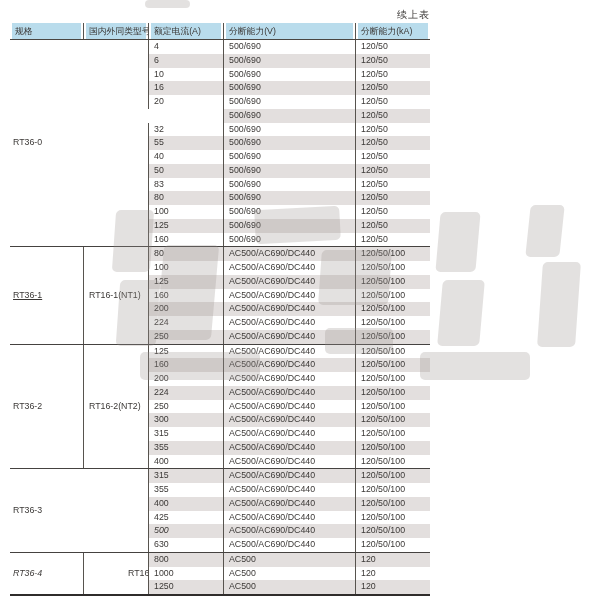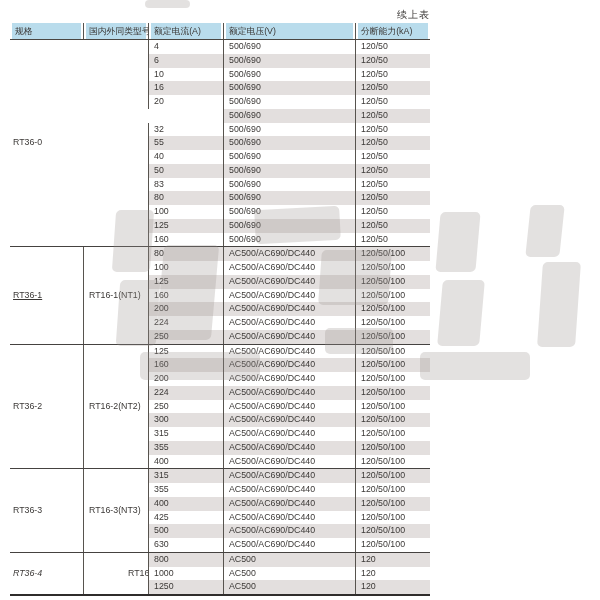--- a/index.html
+++ b/index.html
@@ -46,21 +46,21 @@
 </head>
 <body>
 
 <div class="continued">续上表</div>
 
 <div class="spec-table">
   <div class="header-row" id="header-row">
       <div class="hcell"><span>规格</span></div>
       <div class="hcell"><span>国内外同类型号</span></div>
       <div class="hcell"><span>额定电流(A)</span></div>
-      <div class="hcell"><span>额定电压(V)</span></div>
+      <div class="hcell"><span>分断能力(V)</span></div>
       <div class="hcell"><span>分断能力(kA)</span></div>
     </div>
   <div id="table-body">
       <div class="section">
         <div class="cell spec-cell" style="grid-area: 1 / 1 / span 15; text-align: center;">RT36-0</div>
         <div class="cell bl" style="grid-area: 1 / 3;">4</div>
         <div class="cell bl" style="grid-area: 1 / 4;">500/690</div>
         <div class="cell bl" style="grid-area: 1 / 5;">120/50</div>
         <div class="cell bl striped" style="grid-area: 2 / 3;">6</div>
         <div class="cell bl striped" style="grid-area: 2 / 4;">500/690</div>
@@ -156,34 +156,33 @@
         <div class="cell bl" style="grid-area: 7 / 5;">120/50/100</div>
         <div class="cell bl striped" style="grid-area: 8 / 3;">355</div>
         <div class="cell bl striped" style="grid-area: 8 / 4;">AC500/AC690/DC440</div>
         <div class="cell bl striped" style="grid-area: 8 / 5;">120/50/100</div>
         <div class="cell bl" style="grid-area: 9 / 3;">400</div>
         <div class="cell bl" style="grid-area: 9 / 4;">AC500/AC690/DC440</div>
         <div class="cell bl" style="grid-area: 9 / 5;">120/50/100</div>
       </div>
       <div class="section">
         <div class="cell spec-cell" style="grid-area: 1 / 1 / span 6;">RT36-3</div>
-        <div class="cell model-cell bl" style="grid-area: 1 / 2 / span 6;">RT16-3(NT3)</div>
         <div class="cell bl striped" style="grid-area: 1 / 3;">315</div>
         <div class="cell bl striped" style="grid-area: 1 / 4;">AC500/AC690/DC440</div>
         <div class="cell bl striped" style="grid-area: 1 / 5;">120/50/100</div>
         <div class="cell bl" style="grid-area: 2 / 3;">355</div>
         <div class="cell bl" style="grid-area: 2 / 4;">AC500/AC690/DC440</div>
         <div class="cell bl" style="grid-area: 2 / 5;">120/50/100</div>
         <div class="cell bl striped" style="grid-area: 3 / 3;">400</div>
         <div class="cell bl striped" style="grid-area: 3 / 4;">AC500/AC690/DC440</div>
         <div class="cell bl striped" style="grid-area: 3 / 5;">120/50/100</div>
         <div class="cell bl" style="grid-area: 4 / 3;">425</div>
         <div class="cell bl" style="grid-area: 4 / 4;">AC500/AC690/DC440</div>
         <div class="cell bl" style="grid-area: 4 / 5;">120/50/100</div>
-        <div class="cell bl striped" style="grid-area: 5 / 3;">500</div>
+        <div class="cell bl striped" style="grid-area: 5 / 3; font-style: italic;">500</div>
         <div class="cell bl striped" style="grid-area: 5 / 4;">AC500/AC690/DC440</div>
         <div class="cell bl striped" style="grid-area: 5 / 5;">120/50/100</div>
         <div class="cell bl" style="grid-area: 6 / 3;">630</div>
         <div class="cell bl" style="grid-area: 6 / 4;">AC500/AC690/DC440</div>
         <div class="cell bl" style="grid-area: 6 / 5;">120/50/100</div>
       </div>
       <div class="section">
         <div class="cell spec-cell" style="grid-area: 1 / 1 / span 3; font-style: italic;">RT36-4</div>
         <div class="cell model-cell bl" style="grid-area: 1 / 2 / span 3; padding-left: 44px;">RT16-4(NT4)</div>
         <div class="cell bl striped" style="grid-area: 1 / 3;">800</div>

